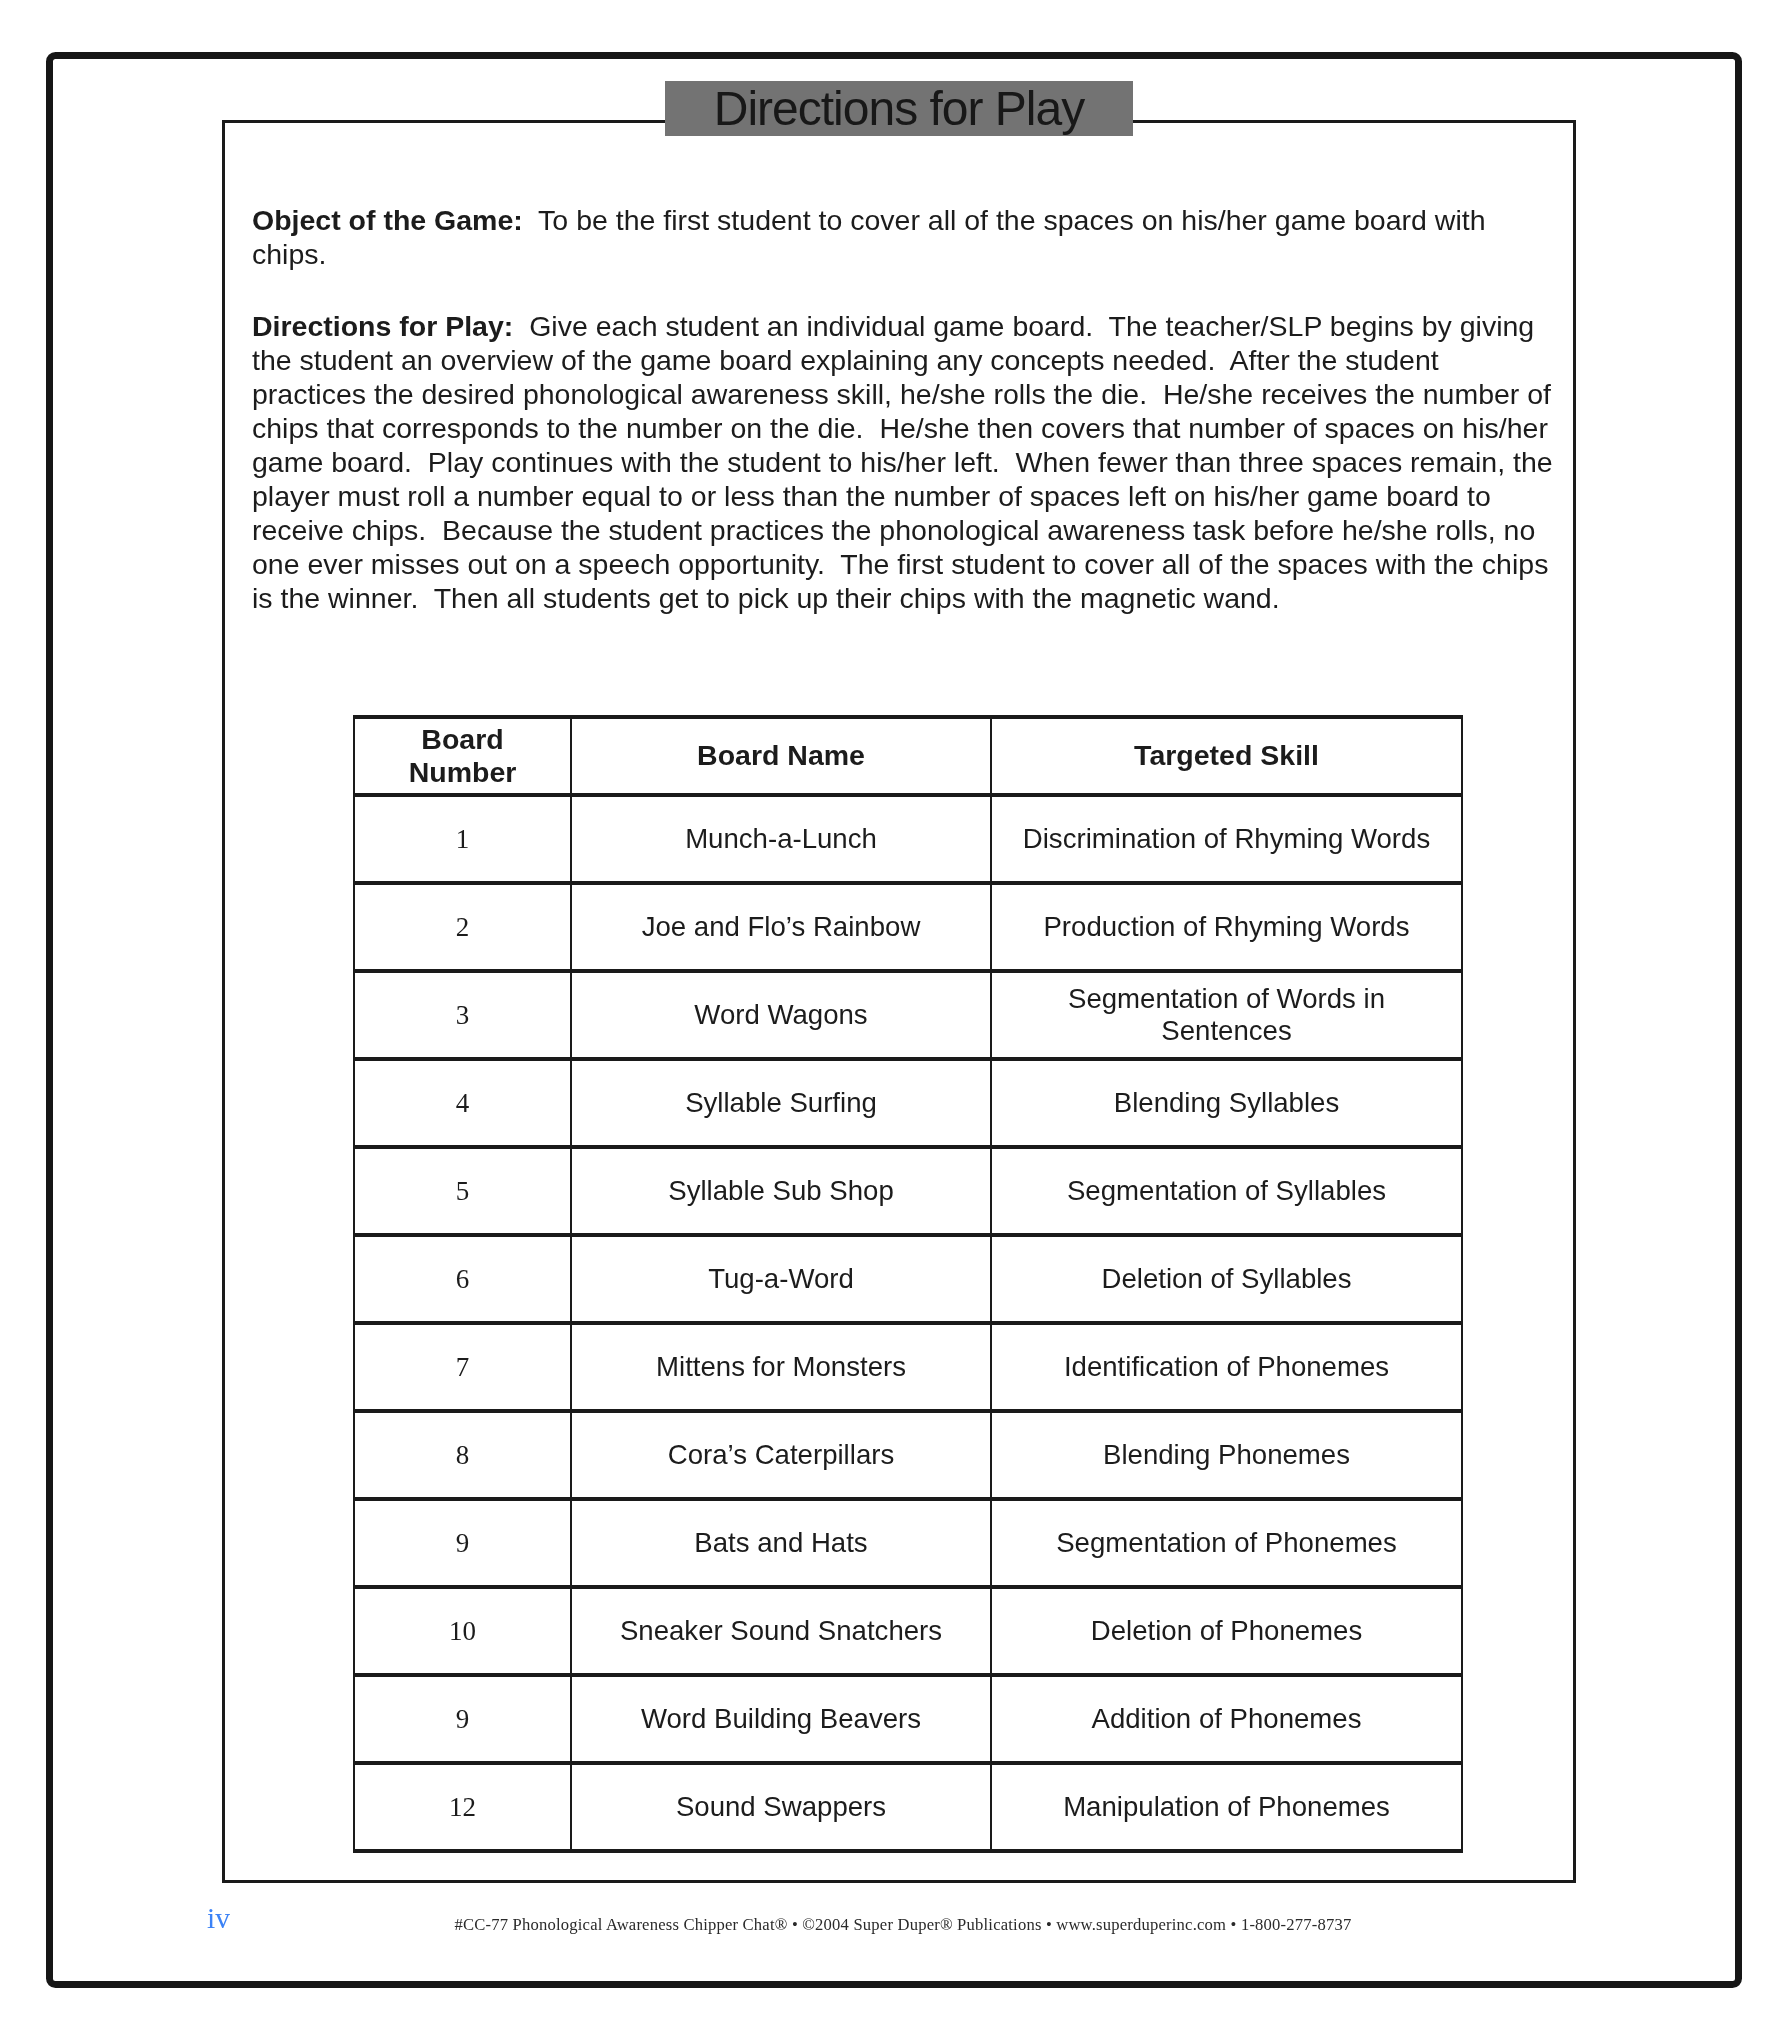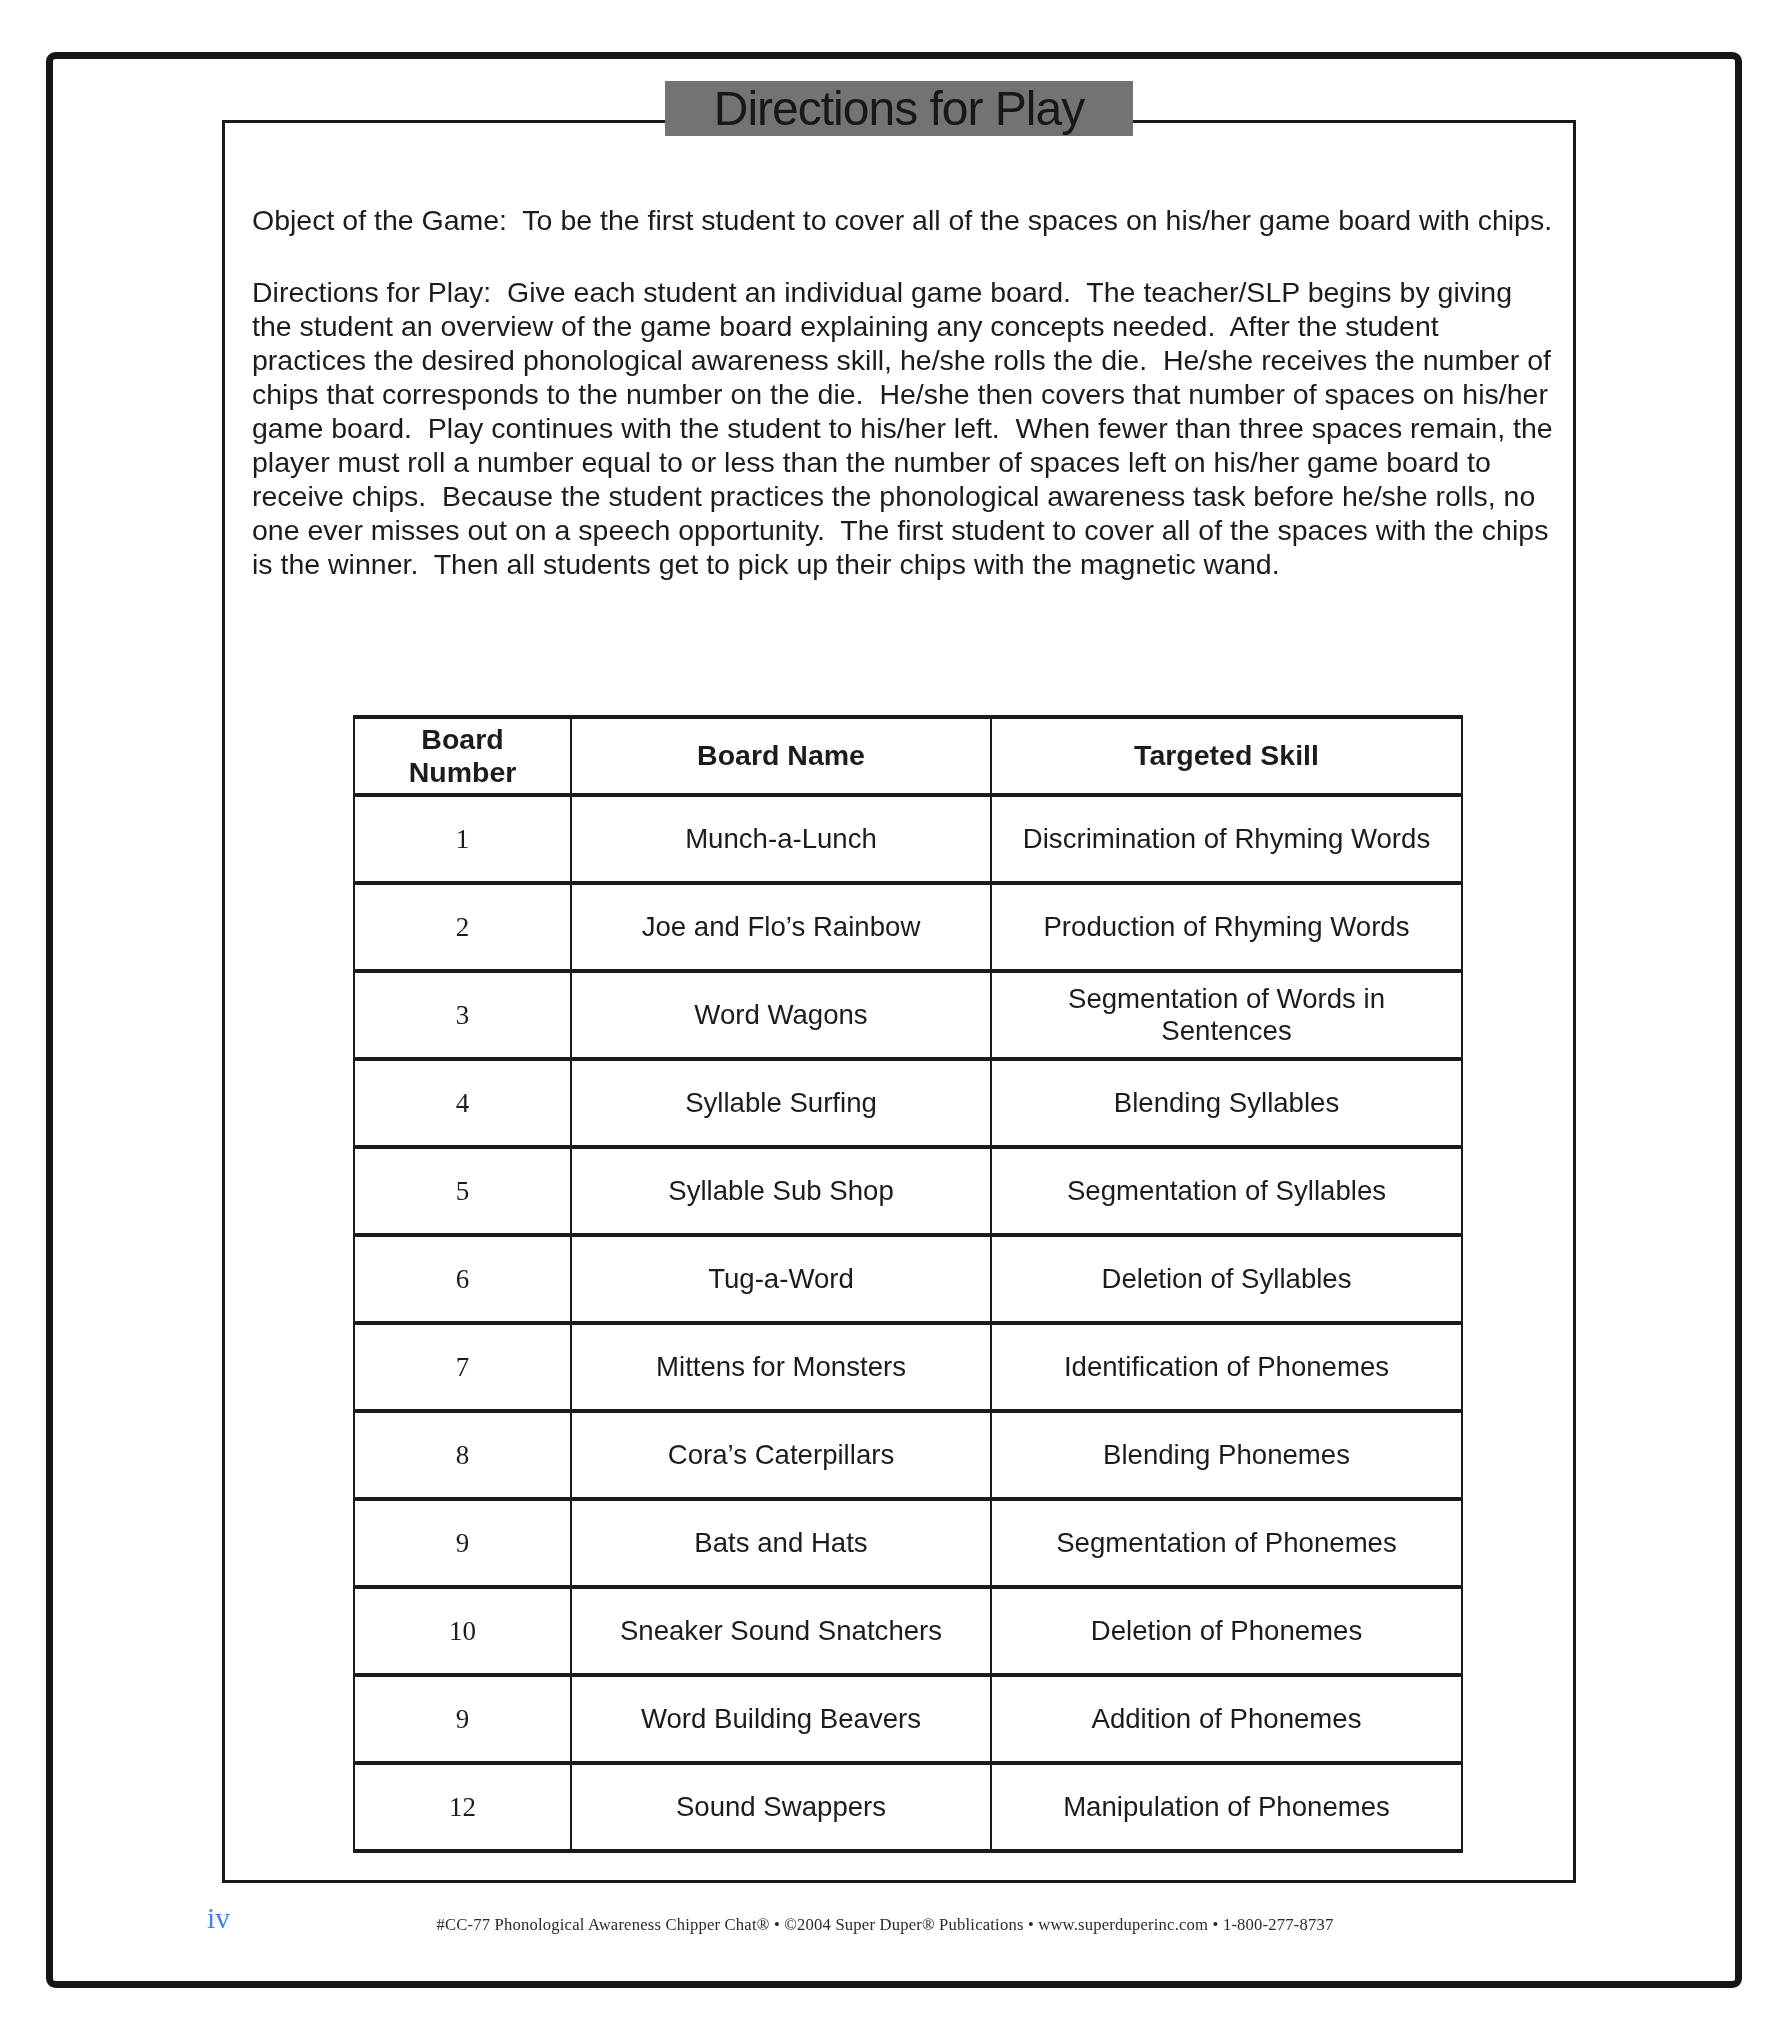--- a/index.html
+++ b/index.html
@@ -43,21 +43,21 @@
   }
   .body-copy {
     position: absolute;
     left: 252px; top: 203px;
     width: 1305px;
     font-size: 28.5px;
     line-height: 34px;
     color: #1c1c1c;
   }
   .para { white-space: pre-wrap; margin-bottom: 38px; }
-  .para .lead { font-weight: normal; }
+  .para .lead { font-weight: bold; }
   .skills-table {
     position: absolute;
     left: 353px; top: 715px;
     width: 1108px;
     border-collapse: collapse;
     table-layout: fixed;
     background: #ffffff;
   }
   .skills-table col.c-number { width: 217px; }
   .skills-table col.c-name   { width: 420px; }
@@ -87,21 +87,21 @@
   }
   .page-number {
     position: absolute;
     left: 207px; top: 1902px;
     font-family: "Liberation Serif", serif;
     font-size: 29.5px;
     color: #3b82f6;
   }
   .footer-line {
     position: absolute;
-    left: 208px; top: 1915px;
+    left: 226px; top: 1915px;
     width: 1354px;
     text-align: center;
     font-family: "Liberation Serif", serif;
     font-size: 16.6px;
     letter-spacing: 0.2px;
     color: #2a2a2a;
   }
 </style>
 </head>
 <body>

